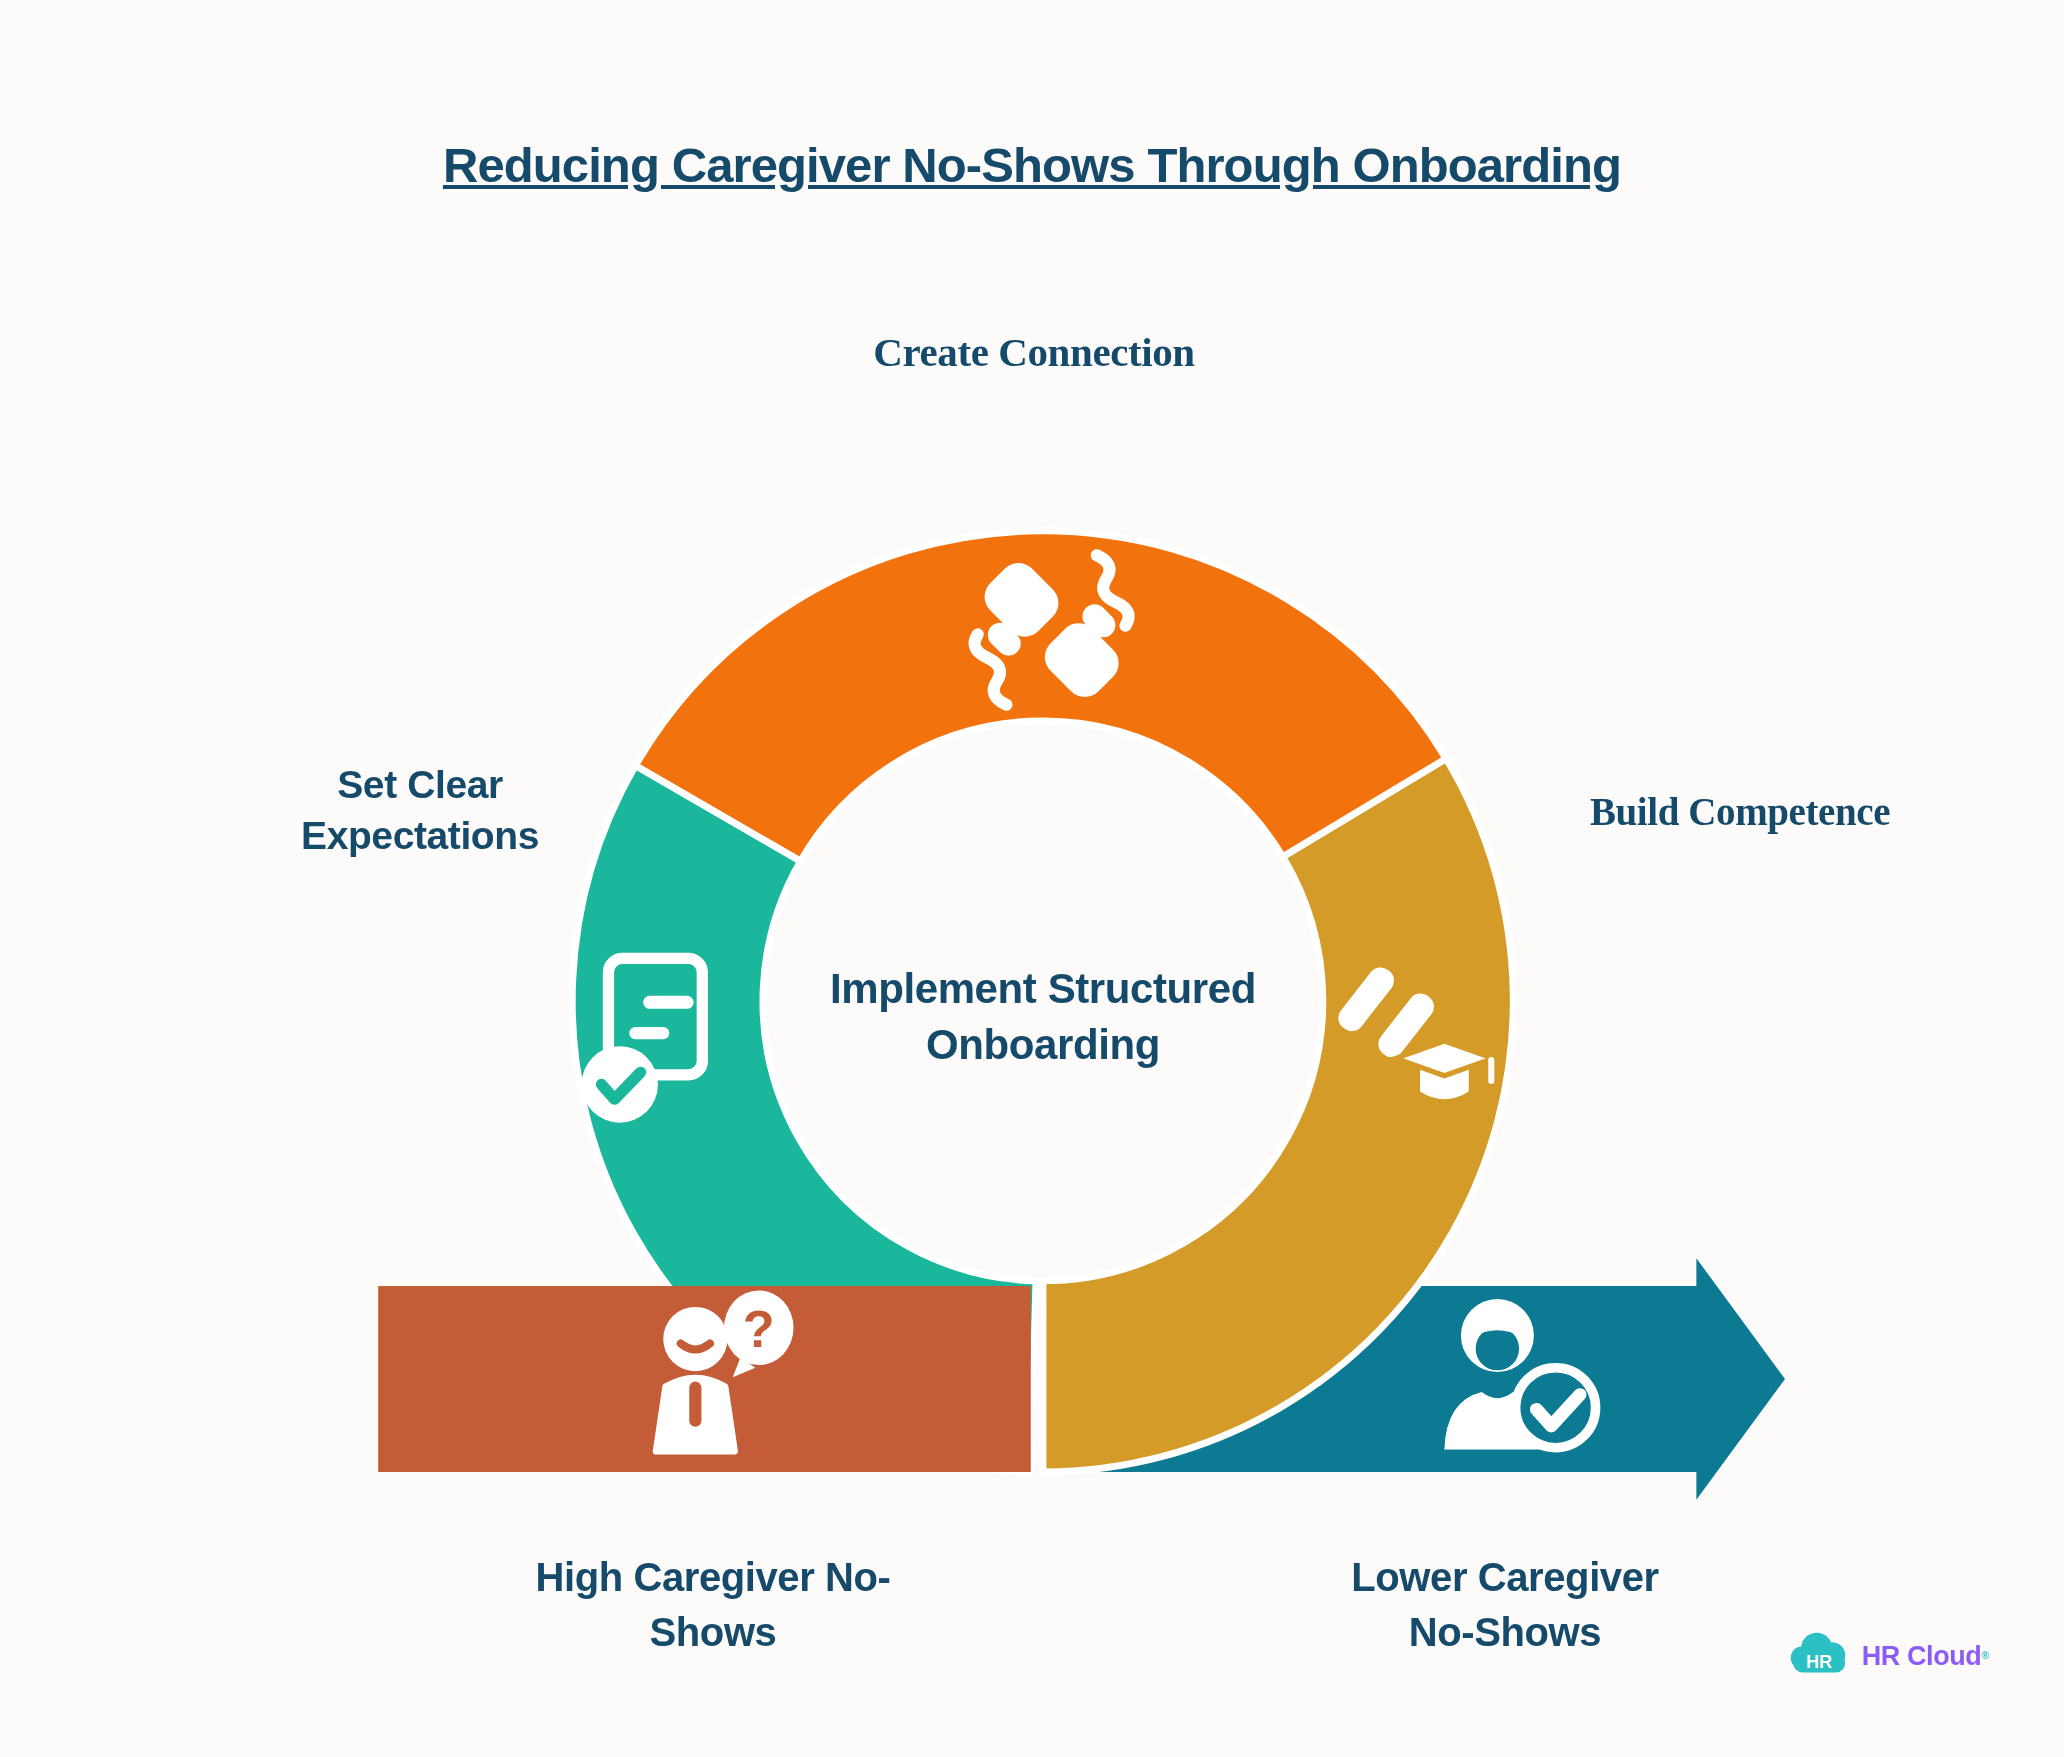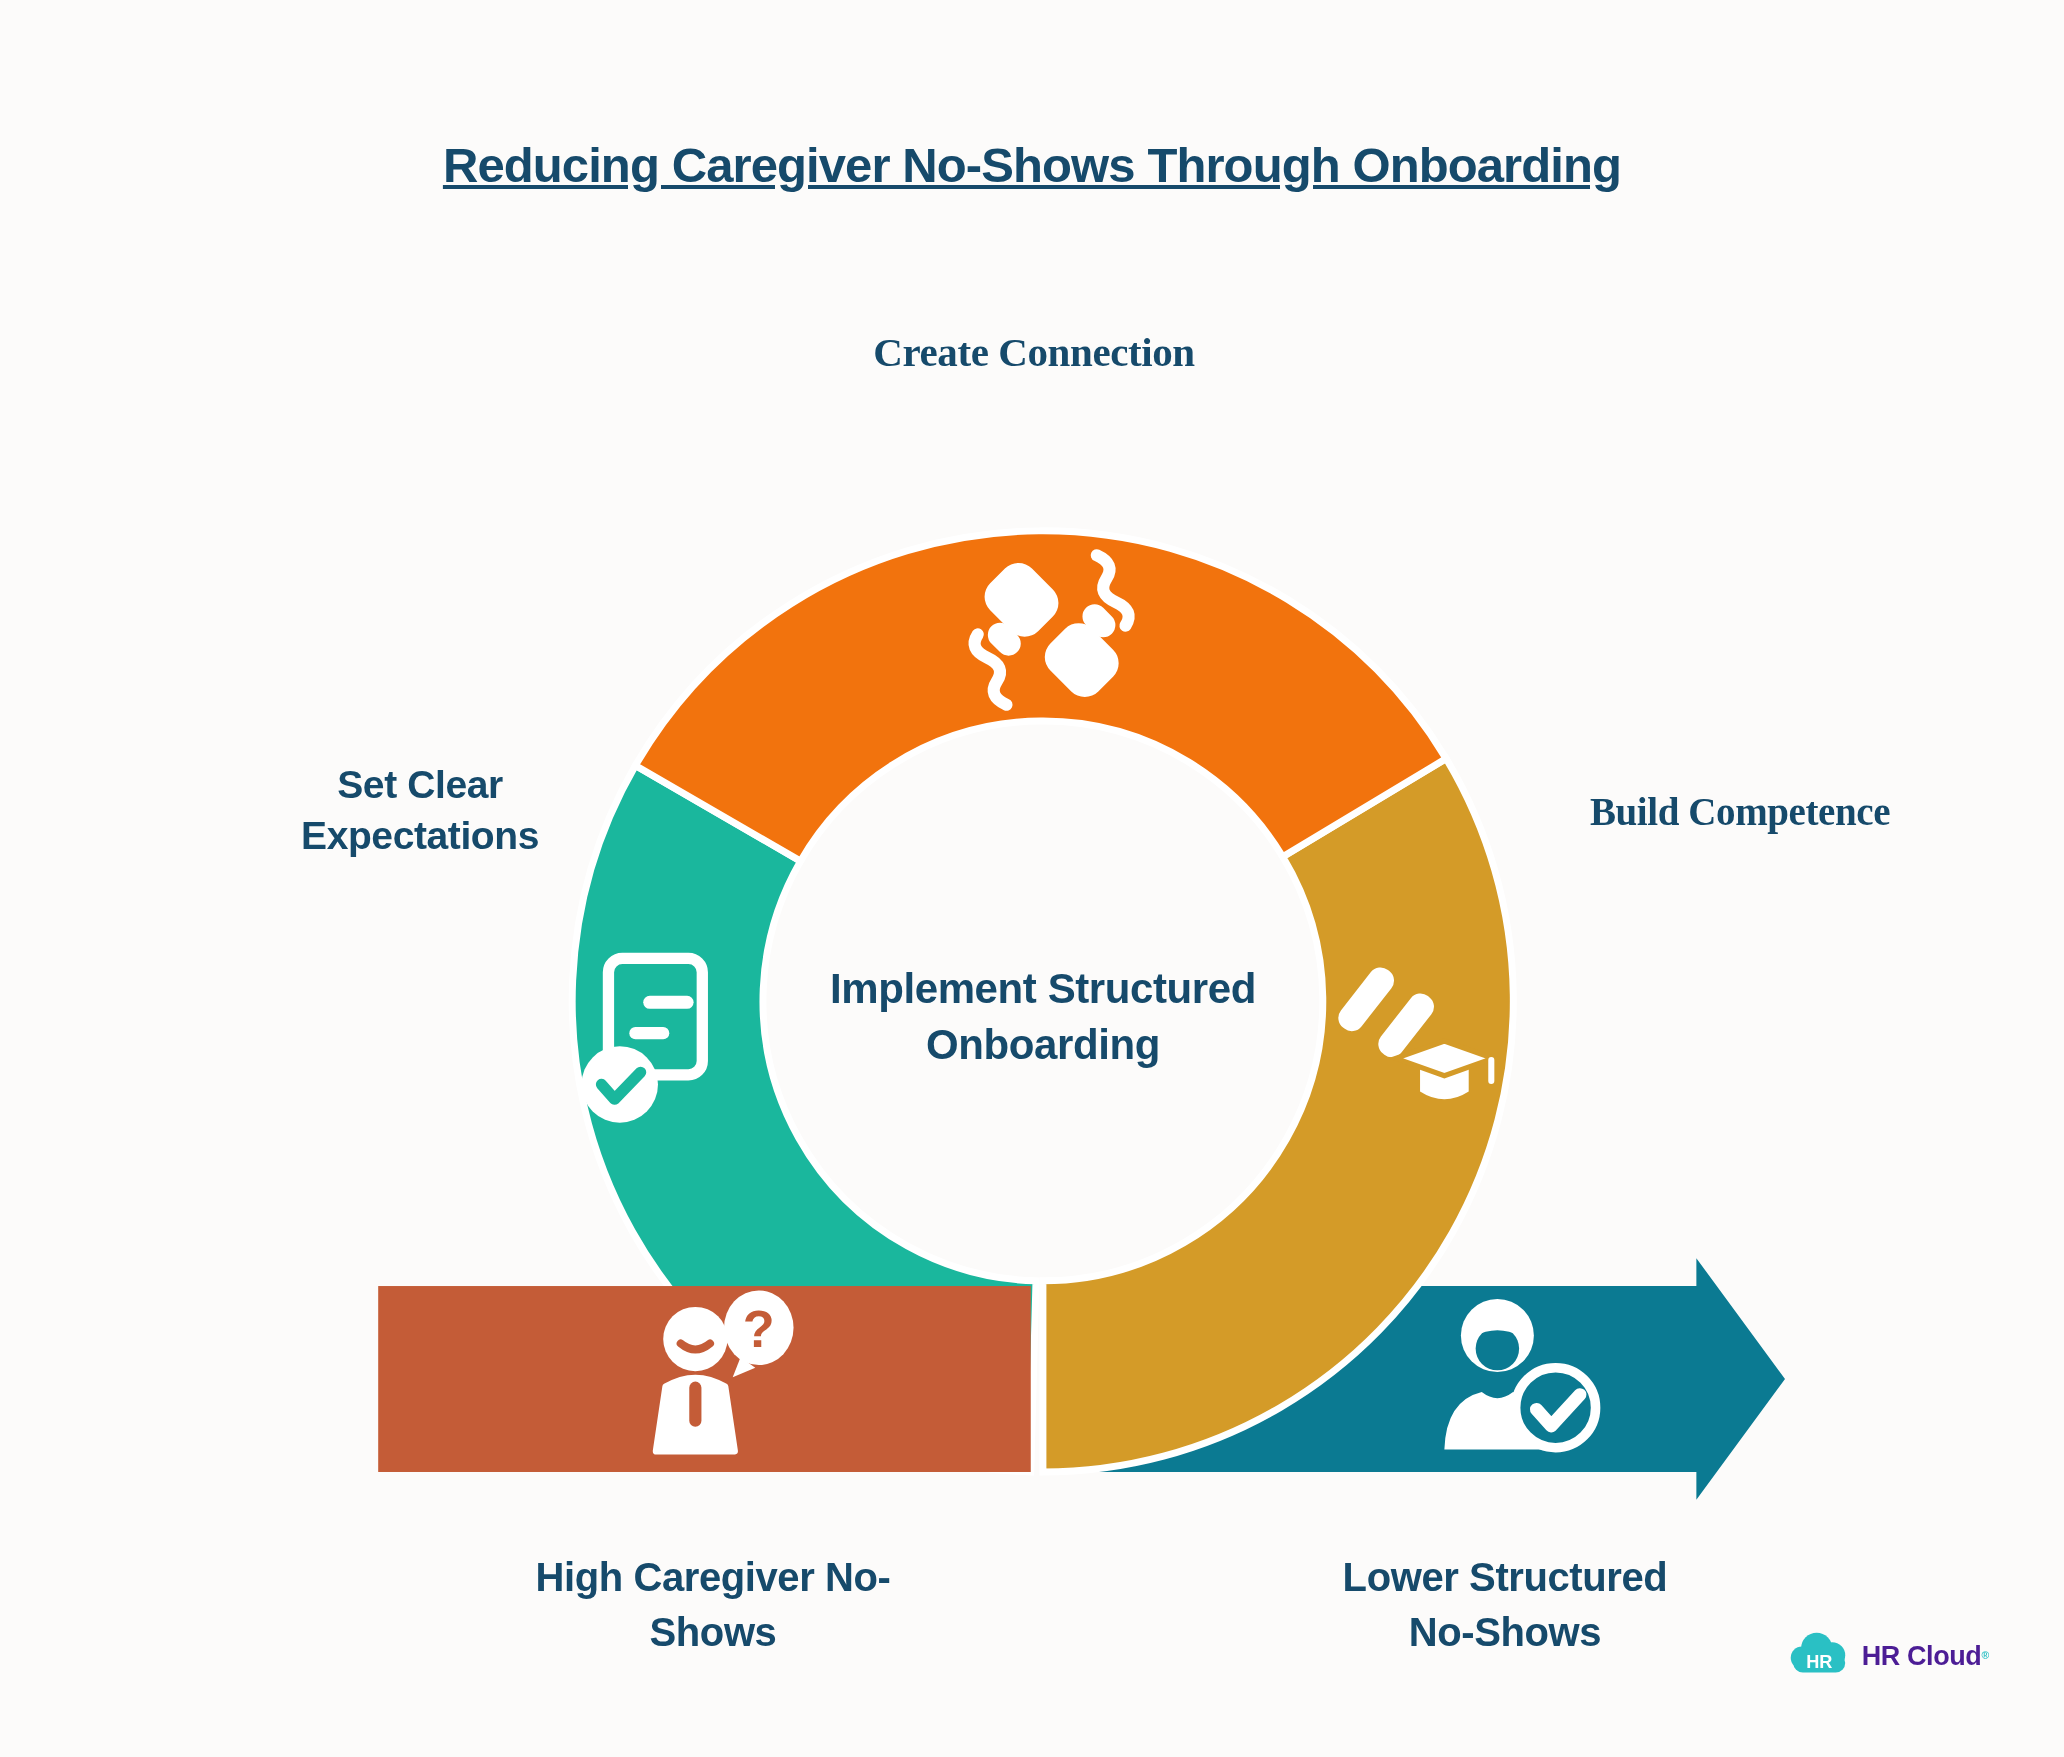--- a/index.html
+++ b/index.html
@@ -26,21 +26,21 @@
   }
   .logo{
     position:absolute;left:1789px;top:1630px;display:flex;align-items:center;
     gap:8.7px;
   }
   .logo-abbr{
     fill:#FFFFFF;font-family:"Liberation Sans",sans-serif;
     font-weight:bold;font-size:21px;text-anchor:middle;
   }
   .logo-name{
-    color:#4c1d95;font-weight:bold;font-size:27px;letter-spacing:-0.4px;
+    color:#8b5cf6;font-weight:bold;font-size:27px;letter-spacing:-0.4px;
   }
   .logo-reg{color:#2AC0C4;font-size:10.4px;font-weight:bold;vertical-align:super;}
 </style>
 </head>
 <body>
 
 <svg class="stage-svg" width="2065" height="1757" viewBox="0 0 2376 2022">
 
   <path class="ring" d="M 731,881 A 542 542 0 0 0 1186,1694 L 1192,1474 A 322 322 0 0 1 921,991 Z" fill="#1AB79D"></path>
 
@@ -111,21 +111,21 @@
 Expectations</div>
 
 <div class="lbl lbl-side" style="left:1740px;top:787px;font-family:Liberation Serif, serif;">Build Competence</div>
 
 <div class="lbl lbl-center" style="left:1043px;top:961px;">Implement Structured
 Onboarding</div>
 
 <div class="lbl lbl-bottom" style="left:713px;top:1550px;">High Caregiver No-
 Shows</div>
 
-<div class="lbl lbl-bottom" style="left:1505px;top:1550px;">Lower Structured
+<div class="lbl lbl-bottom" style="left:1505px;top:1550px;">Lower Caregiver
 No-Shows</div>
 
 <div class="logo">
   <svg width="64" height="52" viewBox="0 0 74 60">
     <g fill="#2AC0C4">
       <circle cx="32" cy="21" r="18"></circle>
       <circle cx="15" cy="32" r="13"></circle>
       <circle cx="50" cy="29" r="15"></circle>
       <rect x="5" y="27" width="60" height="22" rx="11"></rect>
     </g>

